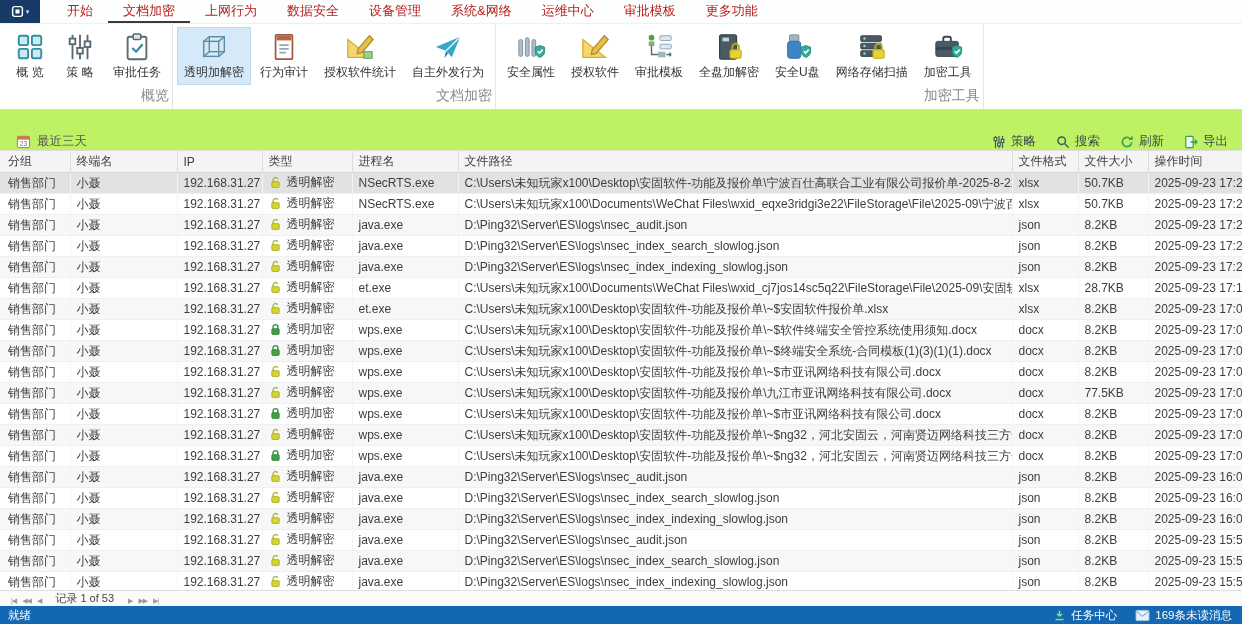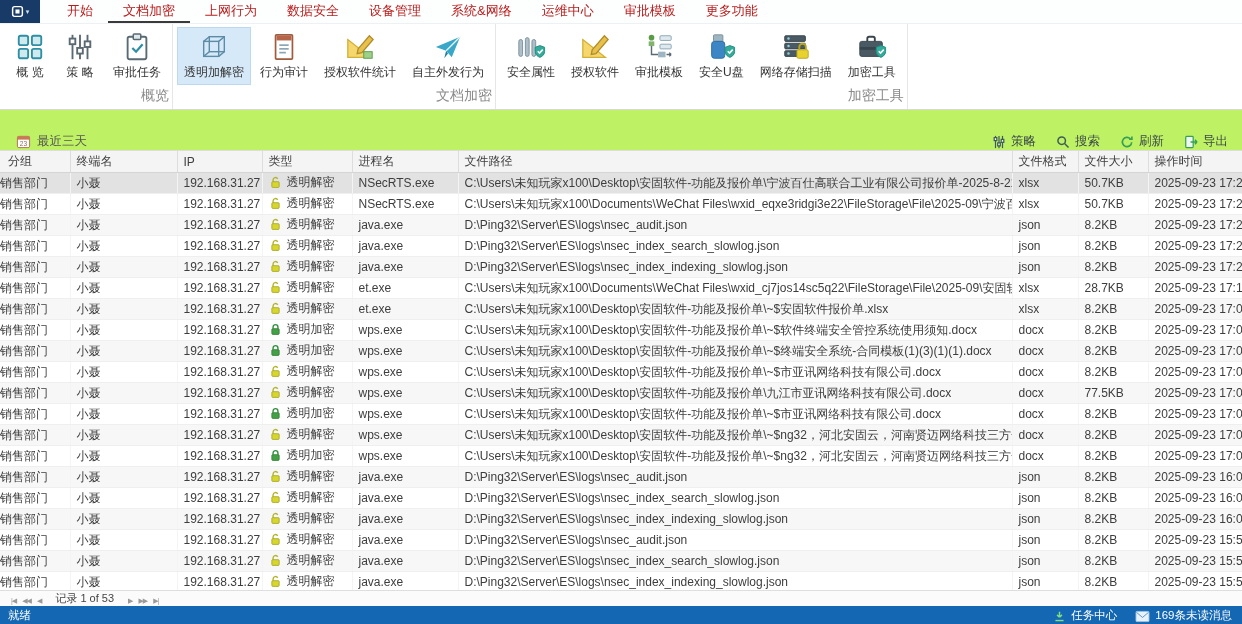--- a/index.html
+++ b/index.html
@@ -29,37 +29,37 @@
   .datefilter { display:flex; align-items:center; gap:6px; font-size:12.5px; color:#555; cursor:pointer; }
   .actions { display:flex; align-items:center; gap:20px; }
   .actbtn { display:flex; align-items:center; gap:5px; font-size:12.5px; color:#3c4a4a; cursor:pointer; }
 
   
   .tablewrap { flex:1 1 auto; overflow:hidden; background:#fff; }
   table { width:1242px; table-layout:fixed; border-collapse:collapse; }
   thead th { height:22px; background:#f4f4f4; border-top:1px solid #ddd; border-bottom:1px solid #d5d5d5; border-right:1px solid #ddd; font-weight:normal; font-size:12px; color:#404040; text-align:left; padding:0 6px; white-space:nowrap; overflow:hidden; position:relative; }
   thead th:first-child { padding-left:8px; }
   tbody td { height:21px; padding:0 6px; font-size:12px; color:#3d3d3d; border-bottom:1px solid #efefef; border-right:1px solid #f4f4f4; white-space:nowrap; overflow:hidden; }
-  tbody td:first-child { padding-left:0; }
+  tbody td:first-child { padding-left:8px; }
   tbody tr:nth-child(odd) { background:#f7f7f7; }
   tbody tr.selected { background:#e2e2e2; }
   tbody tr { cursor:default; }
   .typecell { }
   .typewrap { display:inline-flex; align-items:center; gap:5px; }
   .lockicon { display:inline-flex; width:13px; height:13px; }
 
   
   .pagination { height:16px; flex:0 0 16px; display:flex; align-items:center; gap:7px; padding-left:8px; background:#fbfbfb; border-top:1px solid #dedede; font-size:11px; color:#555; }
   .pgbtn { font-size:7px; color:#9a9a9a; cursor:pointer; letter-spacing:-1px; }
   .pgtext { margin:0 4px; color:#444; }
 
   
   .statusbar { height:18px; flex:0 0 18px; background:#1467b2; color:#fff; display:flex; align-items:center; justify-content:space-between; padding:0 10px 0 8px; font-size:11.5px; }
   .sb-right { display:flex; align-items:center; gap:18px; }
-  .sb-item { display:flex; align-items:flex-end; gap:5px; cursor:pointer; }
+  .sb-item { display:flex; align-items:center; gap:5px; cursor:pointer; }
   .sb-ic { display:inline-flex; }
 </style>
 </head>
 <body>
 
 <div class="app">
 
   <div class="tabbar">
     <div class="appbtn">
       <span class="sb-ic">
@@ -212,20 +212,31 @@
                 <g fill="#dfe8ec" stroke="#8aa5b5">
                   <rect x="17" y="4" width="12" height="5" rx="1"></rect>
                   <rect x="17" y="13" width="12" height="5" rx="1"></rect>
                 </g>
                 <path d="M8 15v9h7" stroke="#5a6a72" fill="none" stroke-width="1.5"></path>
                 <rect x="15" y="21" width="8" height="6" fill="#9fb6c2"></rect>
                 <path d="M24 24h5m0 0l-2-2m2 2l-2 2" stroke="#5a6a72" fill="none" stroke-width="1.4"></path>
               </svg>
             </span>
             <span>审批模板</span>
+          </div>
+          <div class="rbtn">
+            <span class="ric">
+              <svg viewBox="0 0 32 32" width="30" height="30">
+                <rect x="6" y="3" width="18" height="26" rx="2" fill="#4a5a64" stroke="#37444c" stroke-width="1.4"></rect>
+                <rect x="9" y="6" width="7" height="4" fill="#c9d4da"></rect>
+                <rect x="17" y="19" width="12" height="9" rx="1.5" fill="#e8d22e" stroke="#b8a51e"></rect>
+                <path d="M19.5 19v-3a3.5 3.5 0 017 0v3" fill="none" stroke="#b8a51e" stroke-width="2"></path>
+              </svg>
+            </span>
+            <span>全盘加解密</span>
           </div>
           <div class="rbtn">
             <span class="ric">
               <svg viewBox="0 0 32 32" width="30" height="30">
                 <rect x="8" y="3" width="10" height="7" rx="1" fill="#9fb6c2" stroke="#7b8f9a"></rect>
                 <rect x="6" y="10" width="14" height="18" rx="3" fill="#3d86c6" stroke="#2a6da8"></rect>
                 <path d="M25.5 14.5l5 1.8v4.7c0 3.6-3.6 5.6-5 6-1.4-.4-5-2.4-5-6v-4.7z" fill="#35ab9b" stroke="#1e8d7e"></path>
                 <path d="M23.2 20.5l1.9 1.9 3.4-3.6" stroke="#fff" stroke-width="1.7" fill="none"></path>
               </svg>
             </span>

